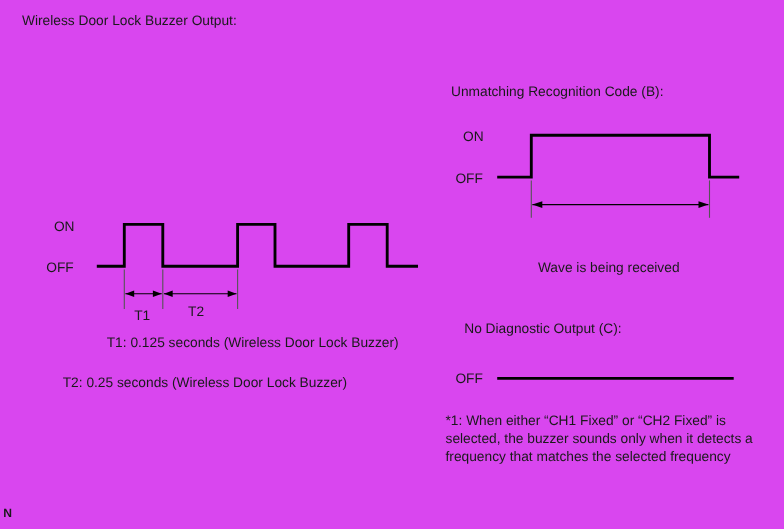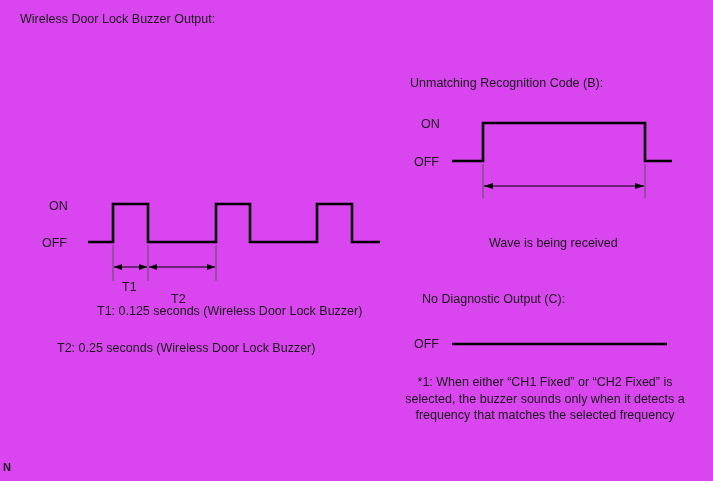--- a/index.html
+++ b/index.html
@@ -18,29 +18,28 @@
   }
   .txt {
     position: absolute;
     white-space: nowrap;
     font-size: 12.5px;
     line-height: 1.15;
     color: #1a1a1a;
   }
   .txt.wrap {
     white-space: normal;
-    text-align: center;
   }
   #heading        { left: 20px;  top: 12px;  }
   #title-a        { left: 28px;  top: 106px; }
   #subtitle-a     { left: 28px;  top: 135px; }
   #label-on-a     { left: 49px;  top: 199px; }
   #label-off-a    { left: 42px;  top: 236px; }
   #dim-t1-a       { left: 122px; top: 280px; }
-  #dim-t2-a       { left: 171px; top: 292px; }
+  #dim-t2-a       { left: 171px; top: 276px; }
   #note-t1        { left: 57px;  top: 304px; margin-left: 40px; }
   #note-t2        { left: 57px;  top: 341px; }
 
   #title-b        { left: 410px; top: 76px;  }
   #label-on-b     { left: 421px; top: 117px; }
   #label-off-b    { left: 414px; top: 155px; }
   #caption-b      { left: 489px; top: 204px; margin-top: 32px; }
 
   #title-c        { left: 410px; top: 292px; margin-left: 12px; }
   #label-off-c    { left: 414px; top: 337px; }

